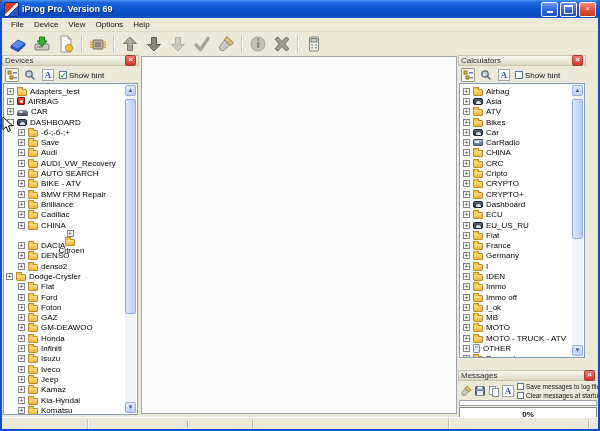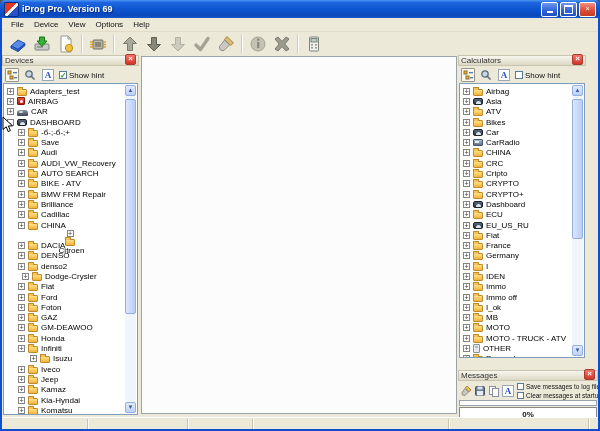--- a/index.html
+++ b/index.html
@@ -27,21 +27,21 @@
     display:flex;align-items:center;padding-left:4px;}
   .menu-item{font-size:8px;color:#111;padding:0 5px;line-height:12px;}
 
   .toolbar{position:absolute;top:14px;left:0;right:0;height:24px;background:#ece9d8;display:flex;align-items:center;padding-left:4px;}
   .tbtn{width:24px;height:22px;display:flex;align-items:center;justify-content:center;flex:none;}
   .tsep{width:1px;height:18px;background:#cfccb8;border-right:1px solid #fff;margin:0 3px;flex:none;}
 
   
   .panel-header{position:absolute;height:11px;left:0;right:0;top:0;
     background:linear-gradient(180deg,#f8f6ee,#ddd9c6);border:1px solid #c9c4ae;box-sizing:border-box;
-    display:flex;align-items:flex-end;padding:0 2px;}
+    display:flex;align-items:center;padding:0 2px;}
   .panel-title{font-size:8px;color:#333;flex:1;line-height:9px;}
   .panel-close{width:9px;height:9px;border-radius:2px;border:1px solid #a83a2e;flex:none;
     background:linear-gradient(180deg,#f2766a,#d3352a);color:#fff;font-size:8px;line-height:7px;text-align:center;font-weight:bold;}
   .panel-tools{position:absolute;top:12px;left:0;right:0;height:16px;display:flex;align-items:center;gap:4px;padding-left:3px;}
   .ptool{width:14px;height:14px;display:flex;align-items:center;justify-content:center;flex:none;}
   .ptool.toggled{border:1px solid #9a957f;background:#f9f8f1;border-radius:1px;box-sizing:border-box;}
   .cbx{width:8px;height:8px;background:#fff;border:1px solid #5a7a9a;box-sizing:border-box;flex:none;
     font-size:8px;line-height:7px;color:#1f9a1f;text-align:center;font-weight:bold;}
   .cbx-label{font-size:8px;color:#111;margin-left:2px;white-space:nowrap;}
 
@@ -328,21 +328,21 @@
             <div class="trow" style="padding-left: 14px;">
               <span class="exp">+</span>
               <span class="ticon ic-folder"></span>
               <span class="tlabel">DENSO</span>
             </div>
             <div class="trow" style="padding-left: 14px;">
               <span class="exp">+</span>
               <span class="ticon ic-folder"></span>
               <span class="tlabel">denso2</span>
             </div>
-            <div class="trow" style="padding-left: 18px;">
+            <div class="trow" style="padding-left: 2px;">
               <span class="exp">+</span>
               <span class="ticon ic-folder"></span>
               <span class="tlabel">Dodge-Crysler</span>
             </div>
             <div class="trow" style="padding-left: 14px;">
               <span class="exp">+</span>
               <span class="ticon ic-folder"></span>
               <span class="tlabel">Fiat</span>
             </div>
             <div class="trow" style="padding-left: 14px;">
@@ -368,21 +368,21 @@
             <div class="trow" style="padding-left: 14px;">
               <span class="exp">+</span>
               <span class="ticon ic-folder"></span>
               <span class="tlabel">Honda</span>
             </div>
             <div class="trow" style="padding-left: 14px;">
               <span class="exp">+</span>
               <span class="ticon ic-folder"></span>
               <span class="tlabel">Infiniti</span>
             </div>
-            <div class="trow" style="padding-left: 26px;">
+            <div class="trow" style="padding-left: 14px;">
               <span class="exp">+</span>
               <span class="ticon ic-folder"></span>
               <span class="tlabel">Isuzu</span>
             </div>
             <div class="trow" style="padding-left: 14px;">
               <span class="exp">+</span>
               <span class="ticon ic-folder"></span>
               <span class="tlabel">Iveco</span>
             </div>
             <div class="trow" style="padding-left: 14px;">

